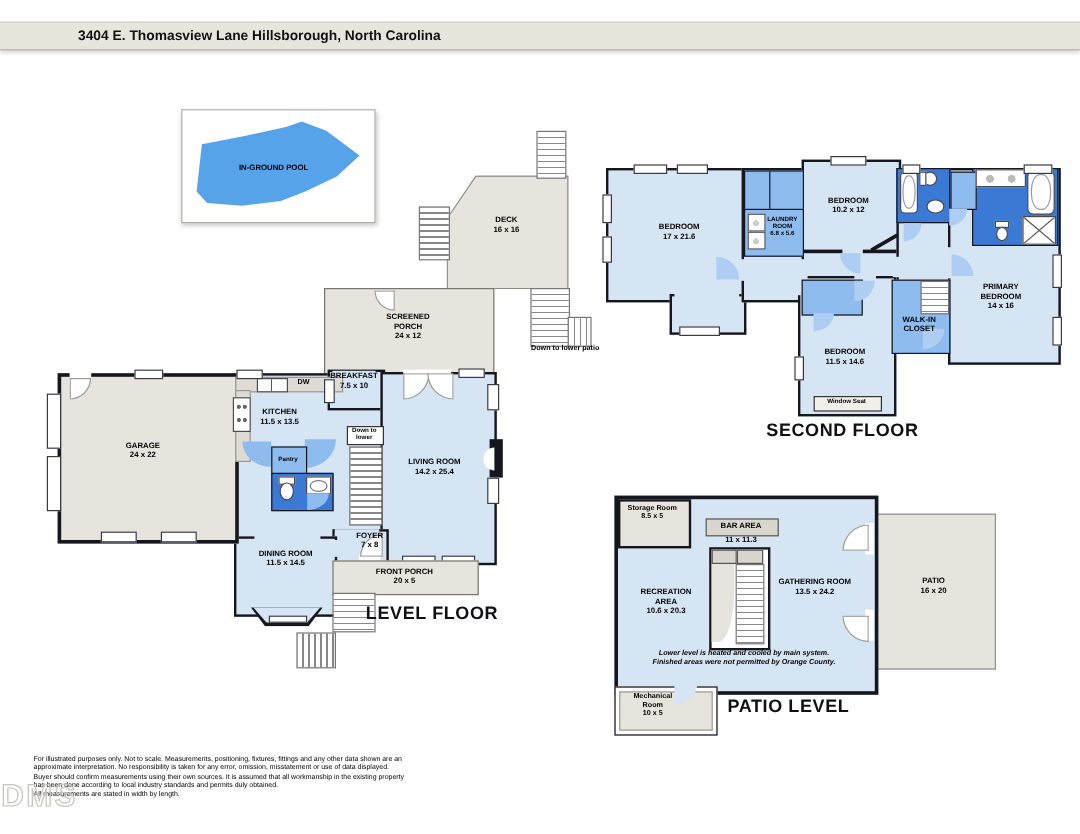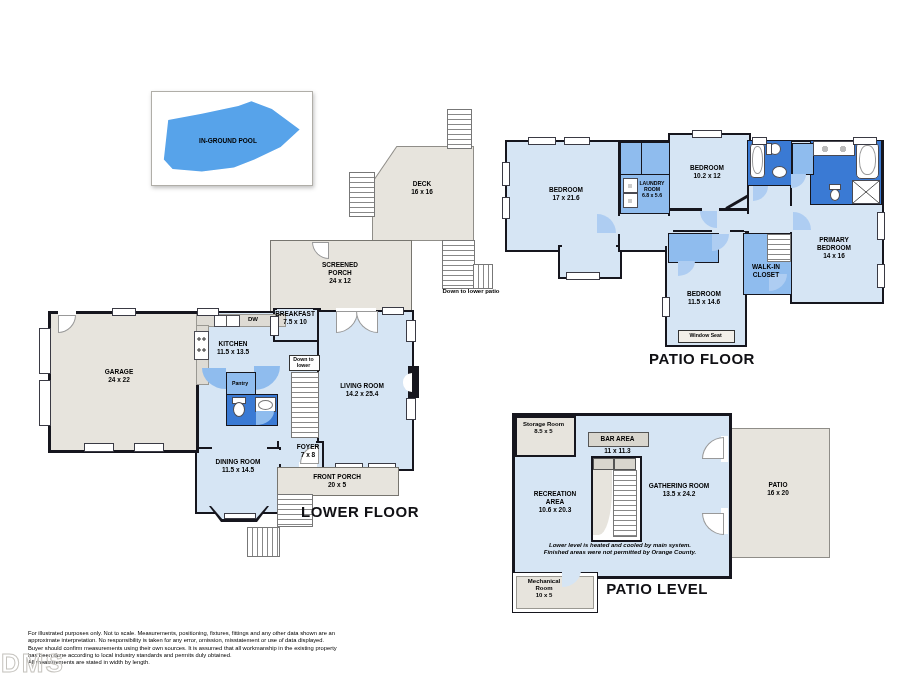--- a/index.html
+++ b/index.html
@@ -26,20 +26,23 @@
   .disc{position:absolute;font-size:5.8px;line-height:7.3px;color:#000;}
   .hdr{position:absolute;left:0;top:18px;width:900px;height:22px;background:#e8e5dc;border-top:1px solid #d2d0c8;border-bottom:1px solid #b5b3aa;box-shadow:0 2px 3px rgba(0,0,0,.15);}
   .hdr div{font-weight:bold;font-size:11.5px;line-height:22px;padding-left:65px;color:#111;}
   .wm{position:absolute;font-weight:bold;font-size:26px;letter-spacing:2px;color:rgba(0,0,0,0);-webkit-text-stroke:1px #c6c4bf;}
 </style>
 </head>
 <body>
 
 <div id="canvas">
 
+  <div class="hdr">
+    <div>3404 E. Thomasview Lane  Hillsborough, North Carolina</div>
+  </div>
 
   <div class="a" style="left:151px;top:91px;width:160px;height:93px;background:#fff;border:1.5px solid #b0aea8;box-shadow:1px 2px 4px rgba(0,0,0,.25);"></div>
   <div class="a" style="left:158px;top:98px;width:146px;height:79px;background:#57a3ea;clip-path:polygon(4% 78%,7% 28%,30% 20%,55% 10%,64% 4%,78% 14%,97% 40%,84% 62%,66% 78%,52% 88%,30% 93%,10% 90%);"></div>
   <div class="lbl" style="left:158px;top:137px;width:140px;">
       <span>IN-GROUND POOL</span>
     </div>
 
   <div>
 
     <div class="a" style="left:372px;top:146px;width:102px;height:95px;background:#8f8d88;clip-path:polygon(0 38%,24% 0,100% 0,100% 100%,0 100%);"></div>
@@ -155,21 +158,21 @@
         <span>11.5 x 14.5</span>
       </div>
 
     <div class="rg" style="left:277px;top:467px;width:120px;height:27px;border-color:#77756f;"></div>
     <div class="lbl" style="left:307px;top:473px;width:60px;">
         <span>FRONT PORCH</span>
         <span>20 x 5</span>
       </div>
     <div class="sv" style="left:277px;top:494px;width:34px;height:31px;"></div>
     <div class="sh" style="left:247px;top:527px;width:31px;height:28px;"></div>
-    <div class="ttl" style="left:280px;top:503px;width:160px;">LOWER FLOOR</div>
+    <div class="ttl" style="left:280px;top:503px;width:160px;">LEVEL FLOOR</div>
   </div>
 
   <div>
     <div class="rl" style="left:505px;top:140px;width:113px;height:108px;"></div>
     <div class="rl" style="left:558px;top:245px;width:60px;height:30px;"></div>
     <div class="p" style="left:562px;top:244px;width:54px;height:7px;"></div>
     <div class="rl" style="left:618px;top:140px;width:50px;height:108px;"></div>
     <div class="rl" style="left:668px;top:133px;width:79px;height:115px;"></div>
     <div class="rl" style="left:747px;top:140px;width:43px;height:93px;"></div>
     <div class="rl" style="left:790px;top:140px;width:90px;height:160px;"></div>
@@ -261,21 +264,21 @@
         <span>14 x 16</span>
       </div>
     <div class="lbl" style="left:674px;top:290px;width:60px;">
         <span>BEDROOM</span>
         <span>11.5 x 14.6</span>
       </div>
     <div class="lbl" style="left:736px;top:263px;width:60px;">
         <span>WALK-IN</span>
         <span>CLOSET</span>
       </div>
-    <div class="ttl" style="left:622px;top:350px;width:160px;">PATIO FLOOR</div>
+    <div class="ttl" style="left:622px;top:350px;width:160px;">SECOND FLOOR</div>
   </div>
 
   <div>
     <div class="rg" style="left:728px;top:428px;width:100px;height:128px;border-color:#8f8d88;"></div>
     <div class="lbl" style="left:748px;top:481px;width:60px;">
         <span>PATIO</span>
         <span>16 x 20</span>
       </div>
     <div class="a" style="left:512px;top:413px;width:214px;height:160px;background:#d6e5f4;border:3px solid #16161e;"></div>
     <div class="rgb" style="left:515px;top:416px;width:57px;height:37px;"></div>

